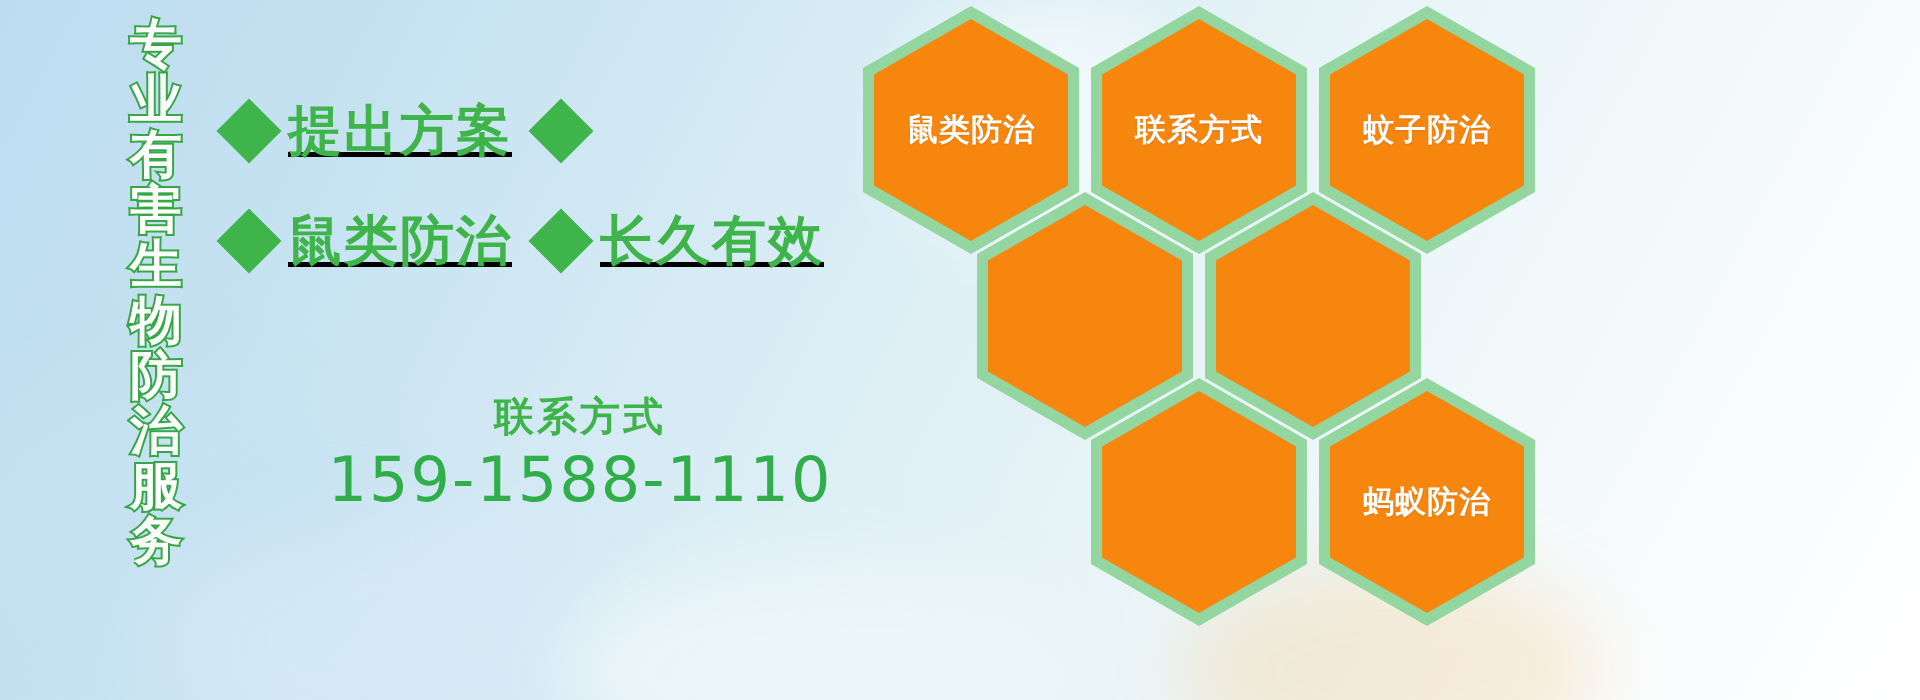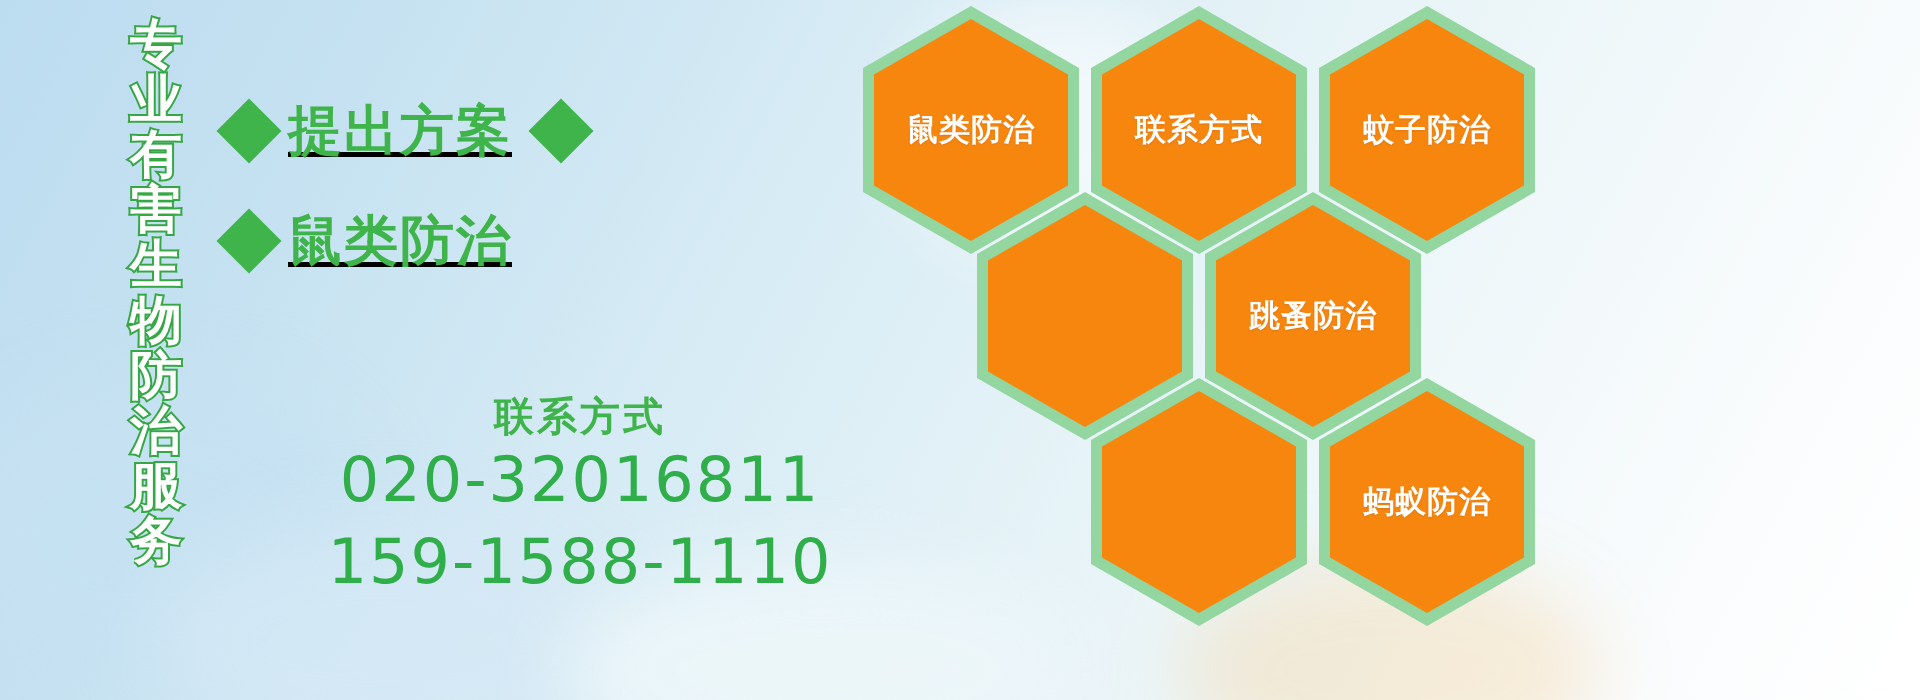--- a/index.html
+++ b/index.html
@@ -184,26 +184,29 @@
       <div class="feature-item">
         <span class="diamond"></span>
       </div>
     </div>
     <div class="feature-row">
       <div class="feature-item">
         <span class="diamond"></span>
         <span class="feature-text">鼠类防治</span>
       </div>
       <span class="feature-gap"></span>
+      <div class="feature-item">
+        <span class="diamond"></span>
+        <span class="feature-text">长久有效</span>
+      </div>
     </div>
   </div>
 
   <div id="contact">
     <div id="contact-title">联系方式</div>
-    <div class="phone">020-32016811</div>
     <div class="phone">159-1588-1110</div>
   </div>
 
   <div id="honeycomb">
 
     <div class="hex" style="left:8px;  top:6px;">
       <span class="hex-inner"></span>
       <span class="hex-label">鼠类防治</span>
     </div>
     <div class="hex" style="left:236px; top:6px;">
@@ -213,21 +216,20 @@
     <div class="hex" style="left:464px; top:6px;">
       <span class="hex-inner"></span>
       <span class="hex-label">蚊子防治</span>
     </div>
 
     <div class="hex" style="left:122px; top:192px;">
       <span class="hex-inner"></span>
     </div>
     <div class="hex" style="left:350px; top:192px;">
       <span class="hex-inner"></span>
-      <span class="hex-label">跳蚤防治</span>
     </div>
 
     <div class="hex" style="left:236px; top:378px;">
       <span class="hex-inner"></span>
     </div>
     <div class="hex" style="left:464px; top:378px;">
       <span class="hex-inner"></span>
       <span class="hex-label">蚂蚁防治</span>
     </div>
 

